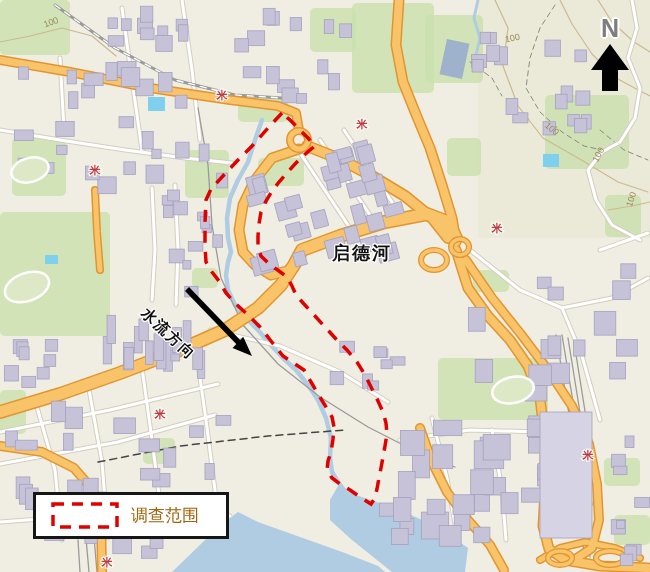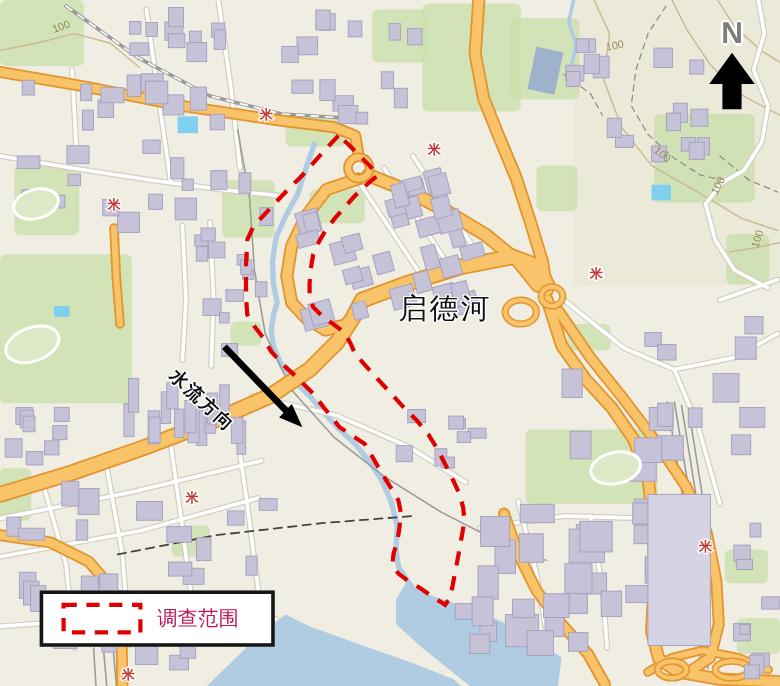--- a/index.html
+++ b/index.html
@@ -1,30 +1,30 @@
 <!DOCTYPE html>
 <html><head>
 <meta charset="utf-8">
 <style>
   html,body{margin:0;padding:0;background:#fff;}
   #stage{position:relative;width:650px;height:572px;overflow:hidden;
          font-family:"Liberation Sans","DejaVu Sans",sans-serif;background:#F0EEE2;}
   #basemap{position:absolute;left:0;top:0;}
   .maplabel{position:absolute;color:#111;white-space:nowrap;
     text-shadow:-1px -1px 0 #fff,1px -1px 0 #fff,-1px 1px 0 #fff,1px 1px 0 #fff,0 -1px 0 #fff,0 1px 0 #fff,-1px 0 0 #fff,1px 0 0 #fff;}
-  #river-label{left:332px;top:241px;font-size:24px;font-weight:normal;letter-spacing:2px;}
+  #river-label{left:332px;top:241px;font-size:18px;font-weight:bold;letter-spacing:2px;}
   #flow-label{left:150px;top:304px;font-size:15px;font-weight:bold;letter-spacing:2px;
     transform:rotate(43deg);transform-origin:0 0;}
   #north{position:absolute;left:586px;top:16px;width:48px;text-align:center;}
   #north-n{display:block;font-size:25px;font-weight:bold;color:#7d7d7d;line-height:1;
     text-shadow:-2px 0 0 #fff,2px 0 0 #fff,0 -2px 0 #fff,0 2px 0 #fff,-1px -1px 0 #fff,1px 1px 0 #fff,1px -1px 0 #fff,-1px 1px 0 #fff;}
   #north-arrow{display:block;margin:3px auto 0;}
   #legend-box{position:absolute;left:33px;top:492px;width:196px;height:47px;box-sizing:border-box;
     background:#fff;border:3px solid #161616;display:flex;align-items:center;gap:11px;padding:0 0 0 14px;}
-  #legend-label{font-size:17px;color:#be185d;text-align:center;}
+  #legend-label{font-size:17px;color:#a16207;text-align:center;}
 </style>
 </head>
 <body>
 
 <div id="stage">
   <svg id="basemap" width="650" height="572">
       <rect x="0" y="0" width="650" height="572" fill="#F0EEE2"></rect>
       <g>
         <rect x="478" y="0" width="172" height="238" fill="#EBEAD8"></rect>
       </g>

